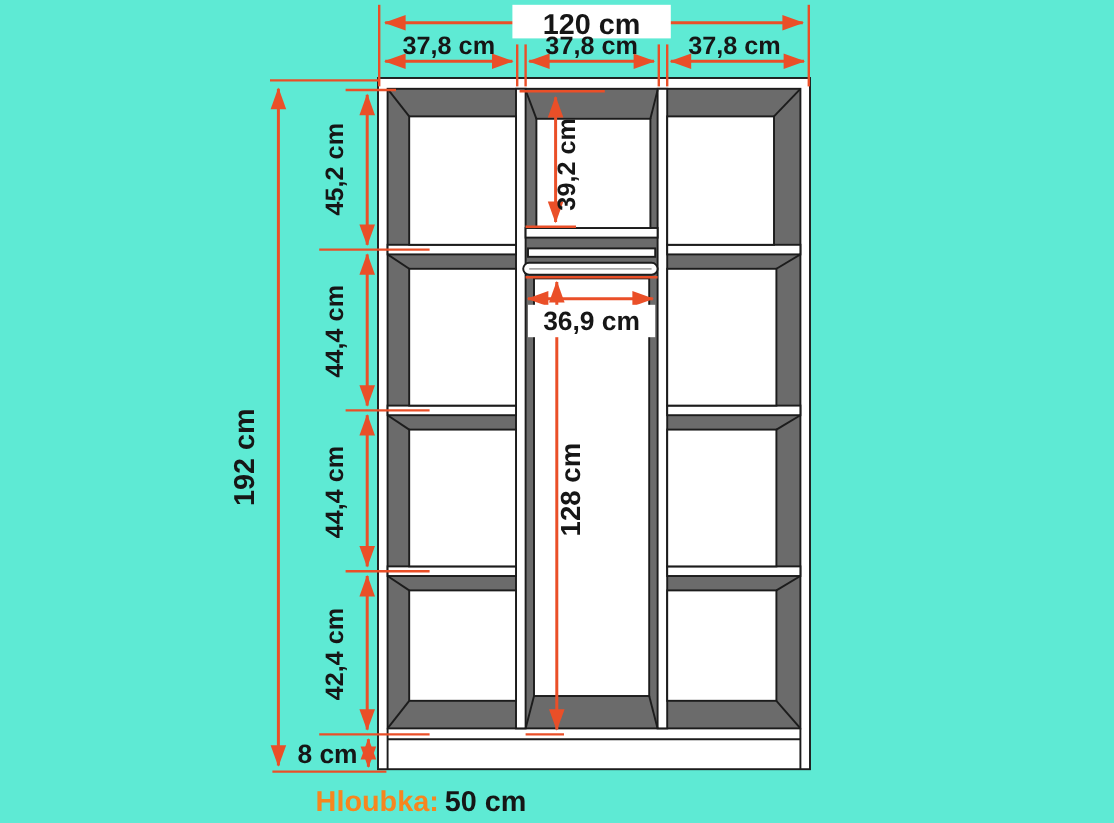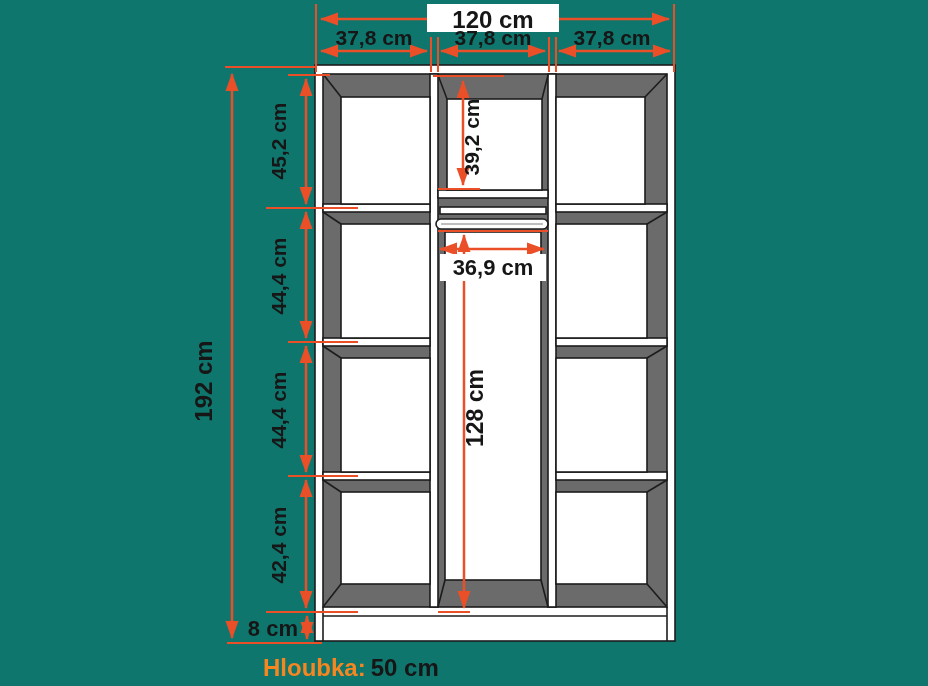--- a/index.html
+++ b/index.html
@@ -1,17 +1,17 @@
 <!DOCTYPE html>
 <html><head>
 <meta charset="utf-8">
 <style>
   html,body{margin:0;padding:0;background:#ffffff;}
   #canvas{
-    position:relative;width:928px;height:686px;background:#0f766e;overflow:hidden;
+    position:relative;width:928px;height:686px;background:#5eead4;overflow:hidden;
     font-family:"Liberation Sans", sans-serif;
   }
   svg text{
     font-family:"Liberation Sans", sans-serif;
     font-weight:bold;
     fill:#161616;
   }
   .dim-label-24{font-size:24px;}
   .dim-label-23{font-size:23px;}
   .dim-label-22{font-size:22px;}

